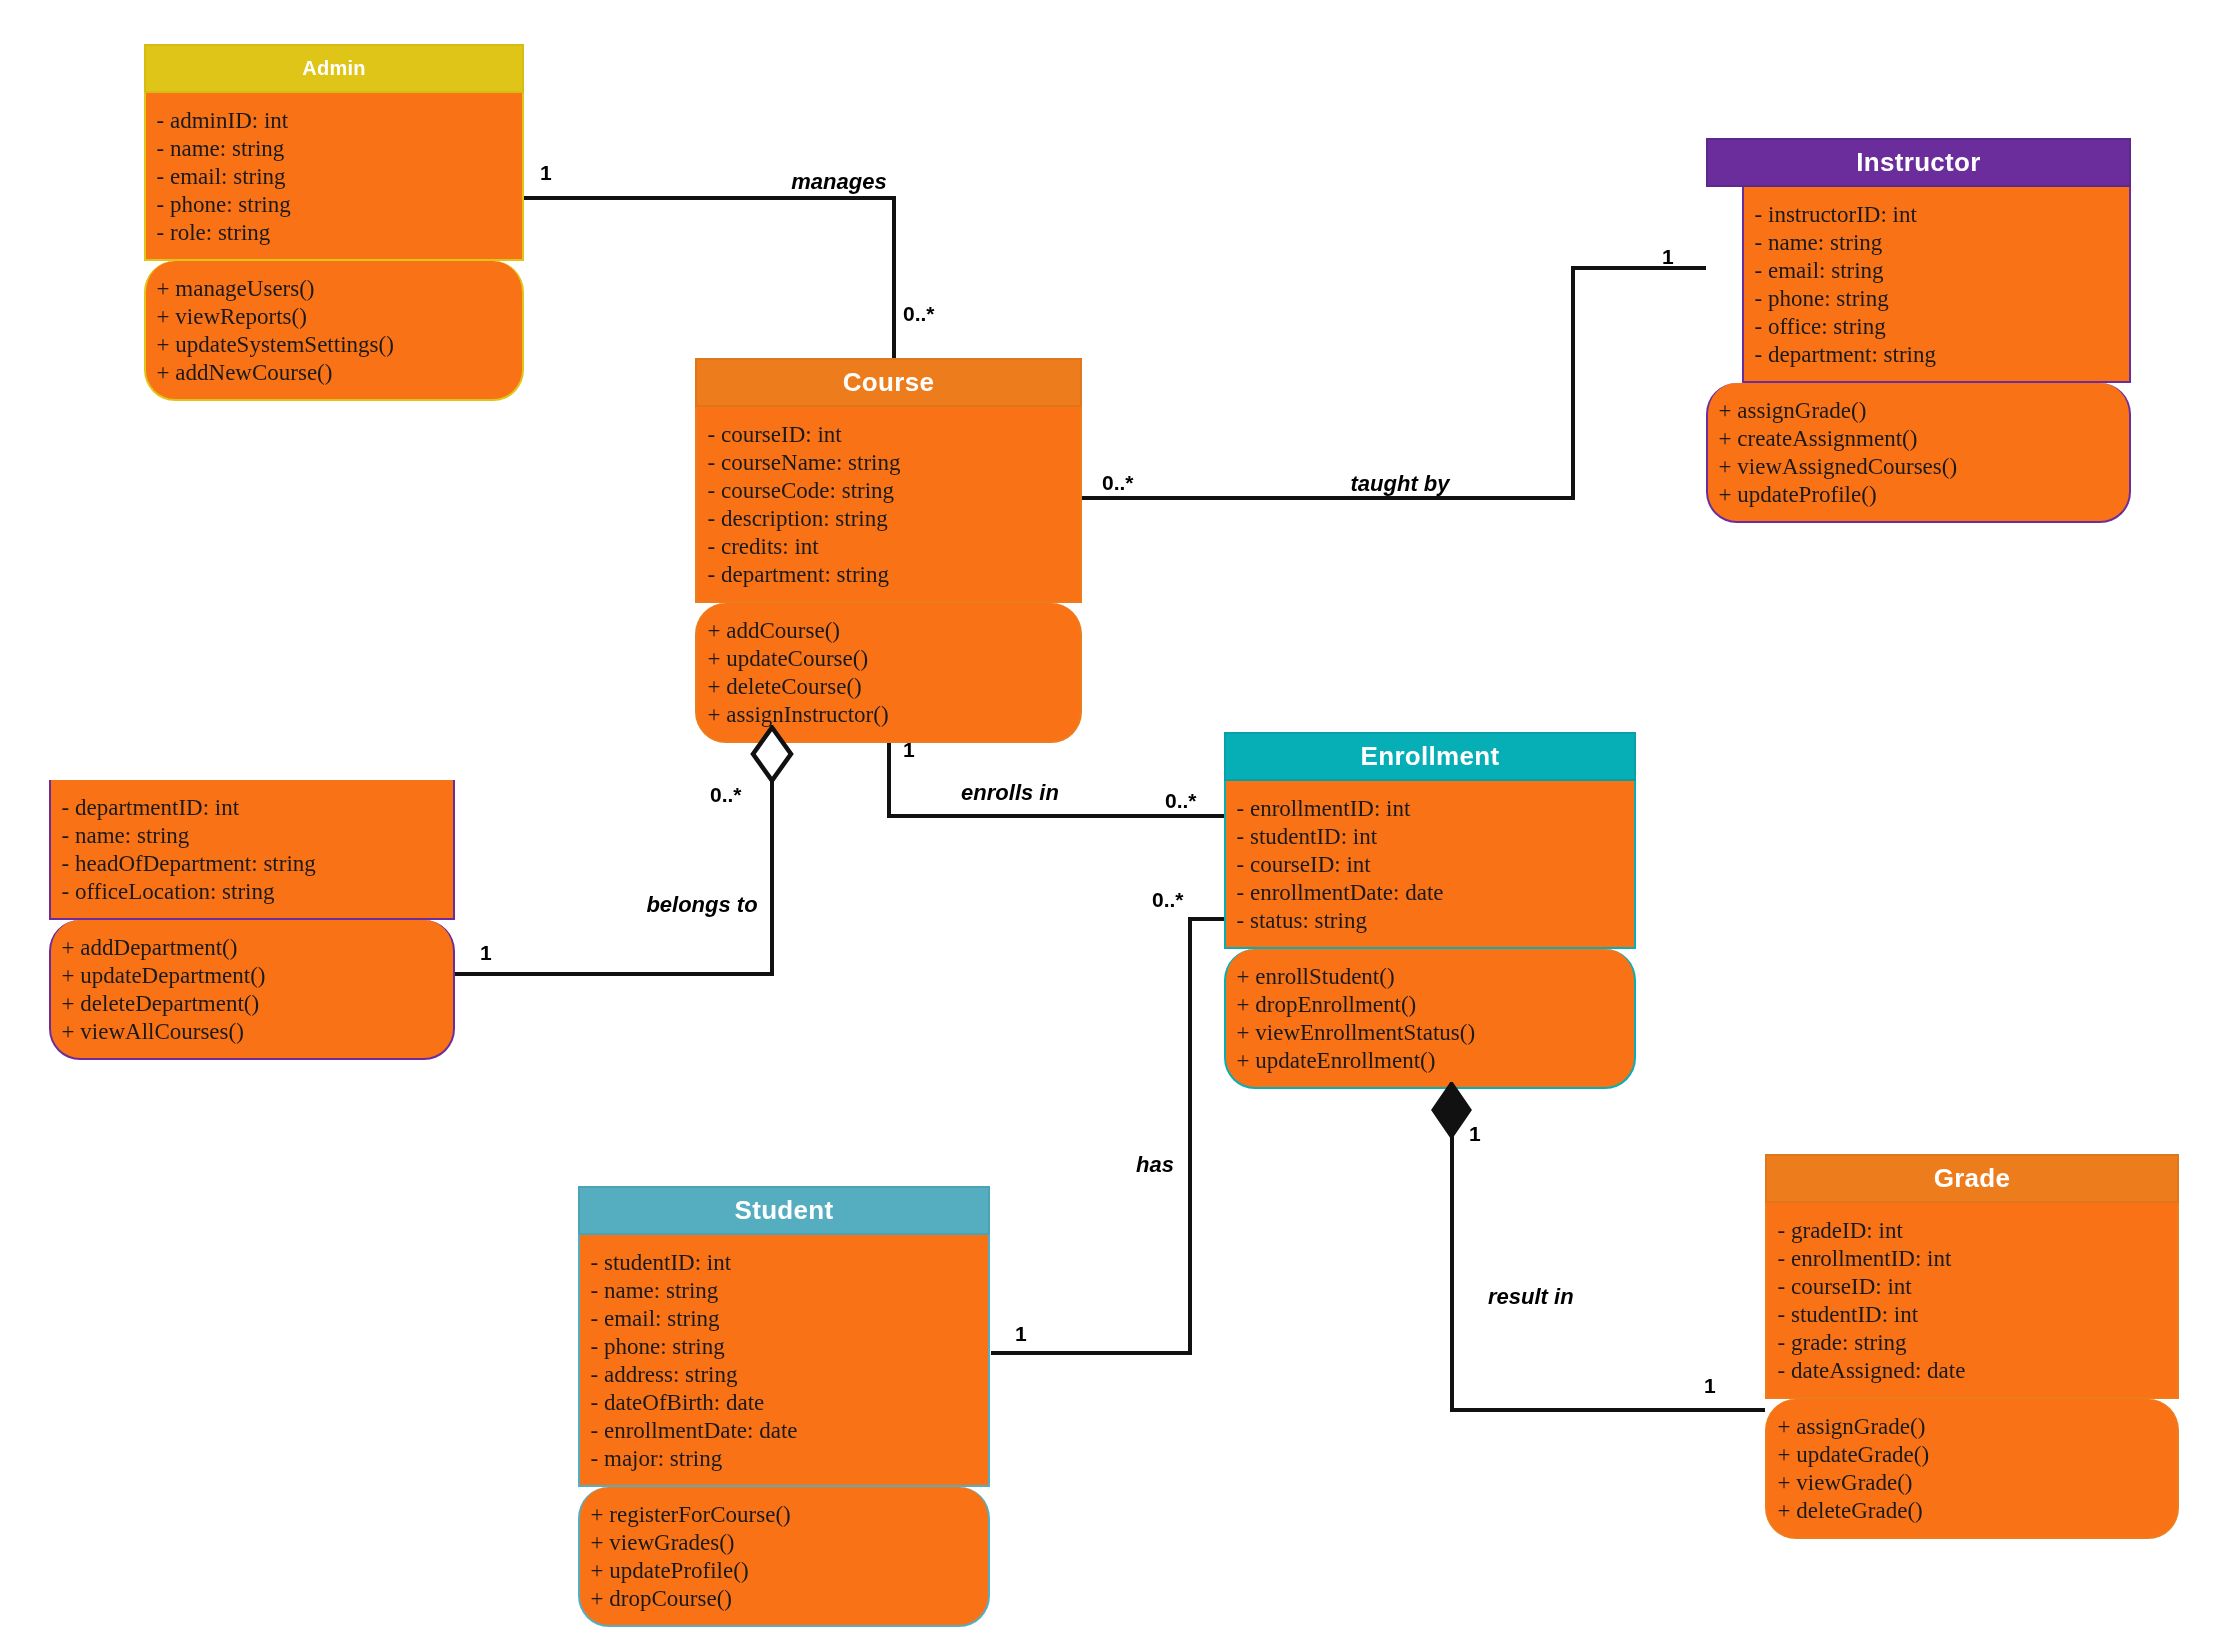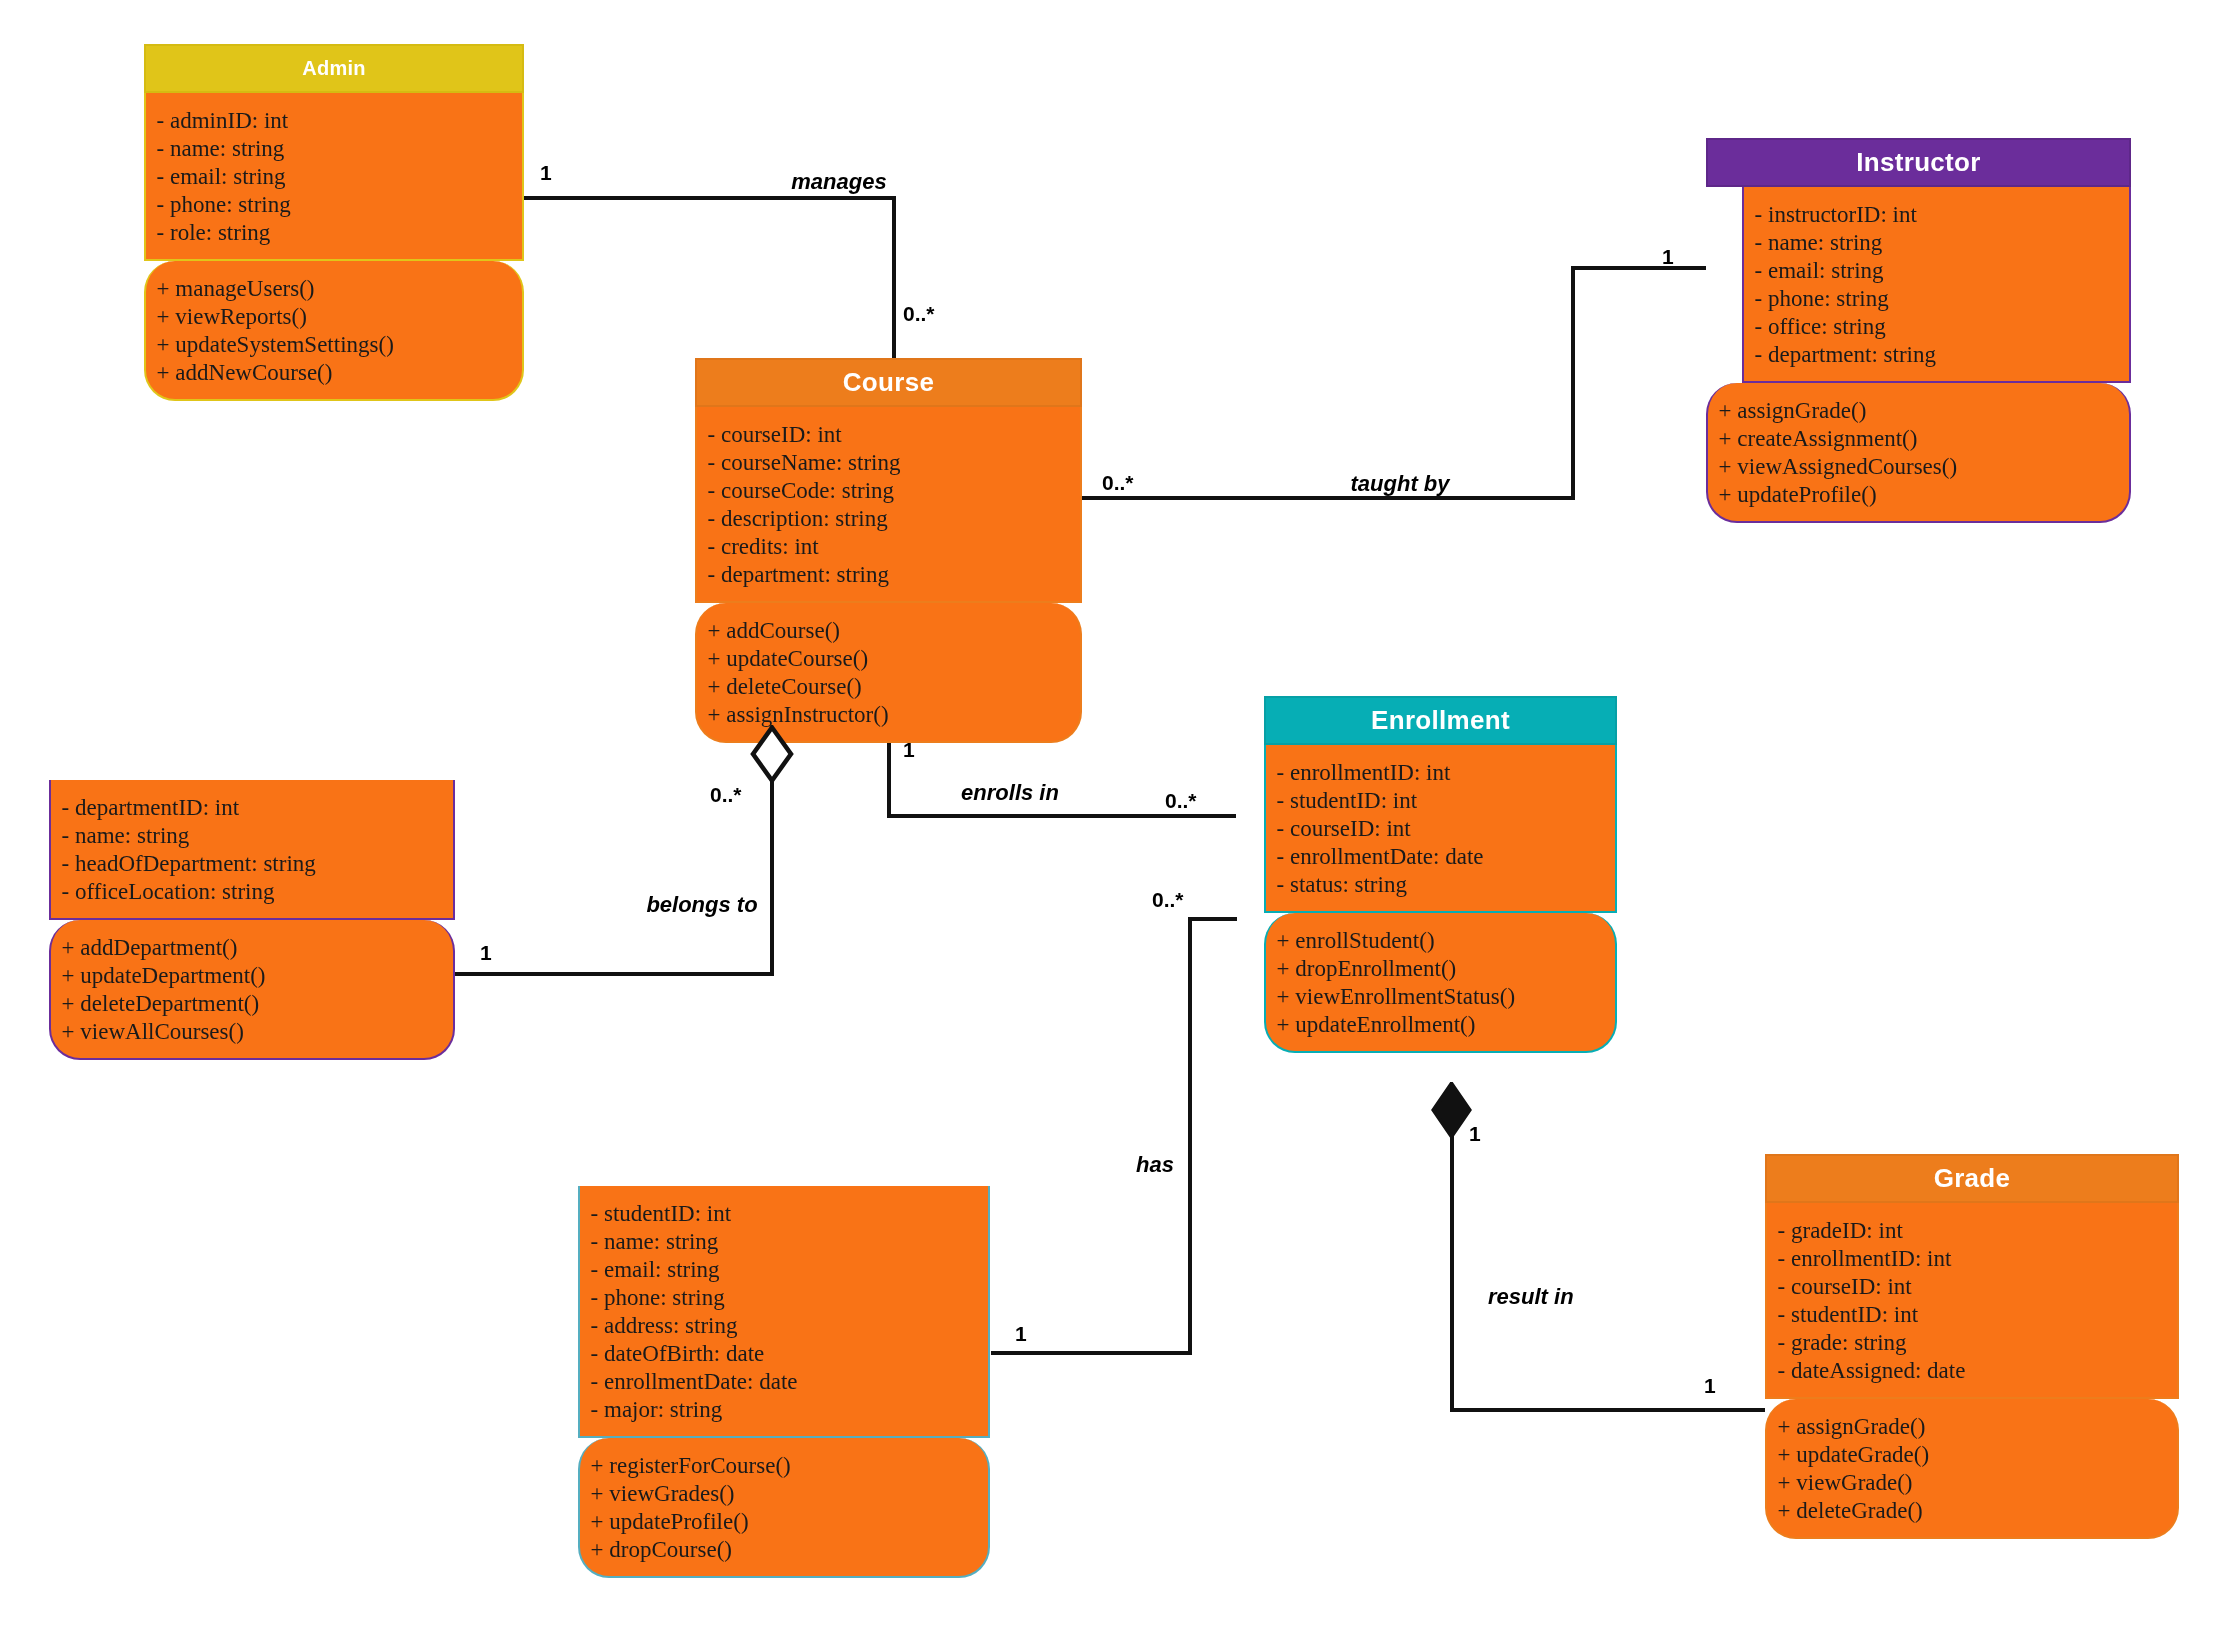--- a/index.html
+++ b/index.html
@@ -212,38 +212,39 @@
       <div class="uml-line">- officeLocation: string</div>
     </div>
     <div class="uml-compartment ops" style="border-color:#6B2D9B; border-width:2.3px; min-height:115px;">
       <div class="uml-line">+ addDepartment()</div>
       <div class="uml-line">+ updateDepartment()</div>
       <div class="uml-line">+ deleteDepartment()</div>
       <div class="uml-line">+ viewAllCourses()</div>
     </div>
   </div>
 
-  <div class="uml-class" style="left:1224px; top:696px; width:353px;margin-left:40px;">
+  <div class="uml-class" style="left:1224px; top:732px; width:412px;">
     <div class="uml-header" style="height:49px; font-size:26px; background:#06AEB5; border:2.3px solid #06A0A6;">Enrollment</div>
     <div class="uml-compartment attrs" style="border-color:#06AEB5; border-width:2.3px; min-height:131px;">
       <div class="uml-line">- enrollmentID: int</div>
       <div class="uml-line">- studentID: int</div>
       <div class="uml-line">- courseID: int</div>
       <div class="uml-line">- enrollmentDate: date</div>
       <div class="uml-line">- status: string</div>
     </div>
     <div class="uml-compartment ops" style="border-color:#06AEB5; border-width:2.3px; min-height:115px;">
       <div class="uml-line">+ enrollStudent()</div>
       <div class="uml-line">+ dropEnrollment()</div>
       <div class="uml-line">+ viewEnrollmentStatus()</div>
       <div class="uml-line">+ updateEnrollment()</div>
     </div>
   </div>
 
   <div class="uml-class" style="left:578px; top:1186px; width:412px;">
+    <div class="uml-header" style="height:49px; font-size:26px; background:#55AEC0; border:2.3px solid #4BA3B6;">Student</div>
     <div class="uml-compartment attrs" style="border-color:#55AEC0; border-width:2.3px; min-height:209px;">
       <div class="uml-line">- studentID: int</div>
       <div class="uml-line">- name: string</div>
       <div class="uml-line">- email: string</div>
       <div class="uml-line">- phone: string</div>
       <div class="uml-line">- address: string</div>
       <div class="uml-line">- dateOfBirth: date</div>
       <div class="uml-line">- enrollmentDate: date</div>
       <div class="uml-line">- major: string</div>
     </div>

